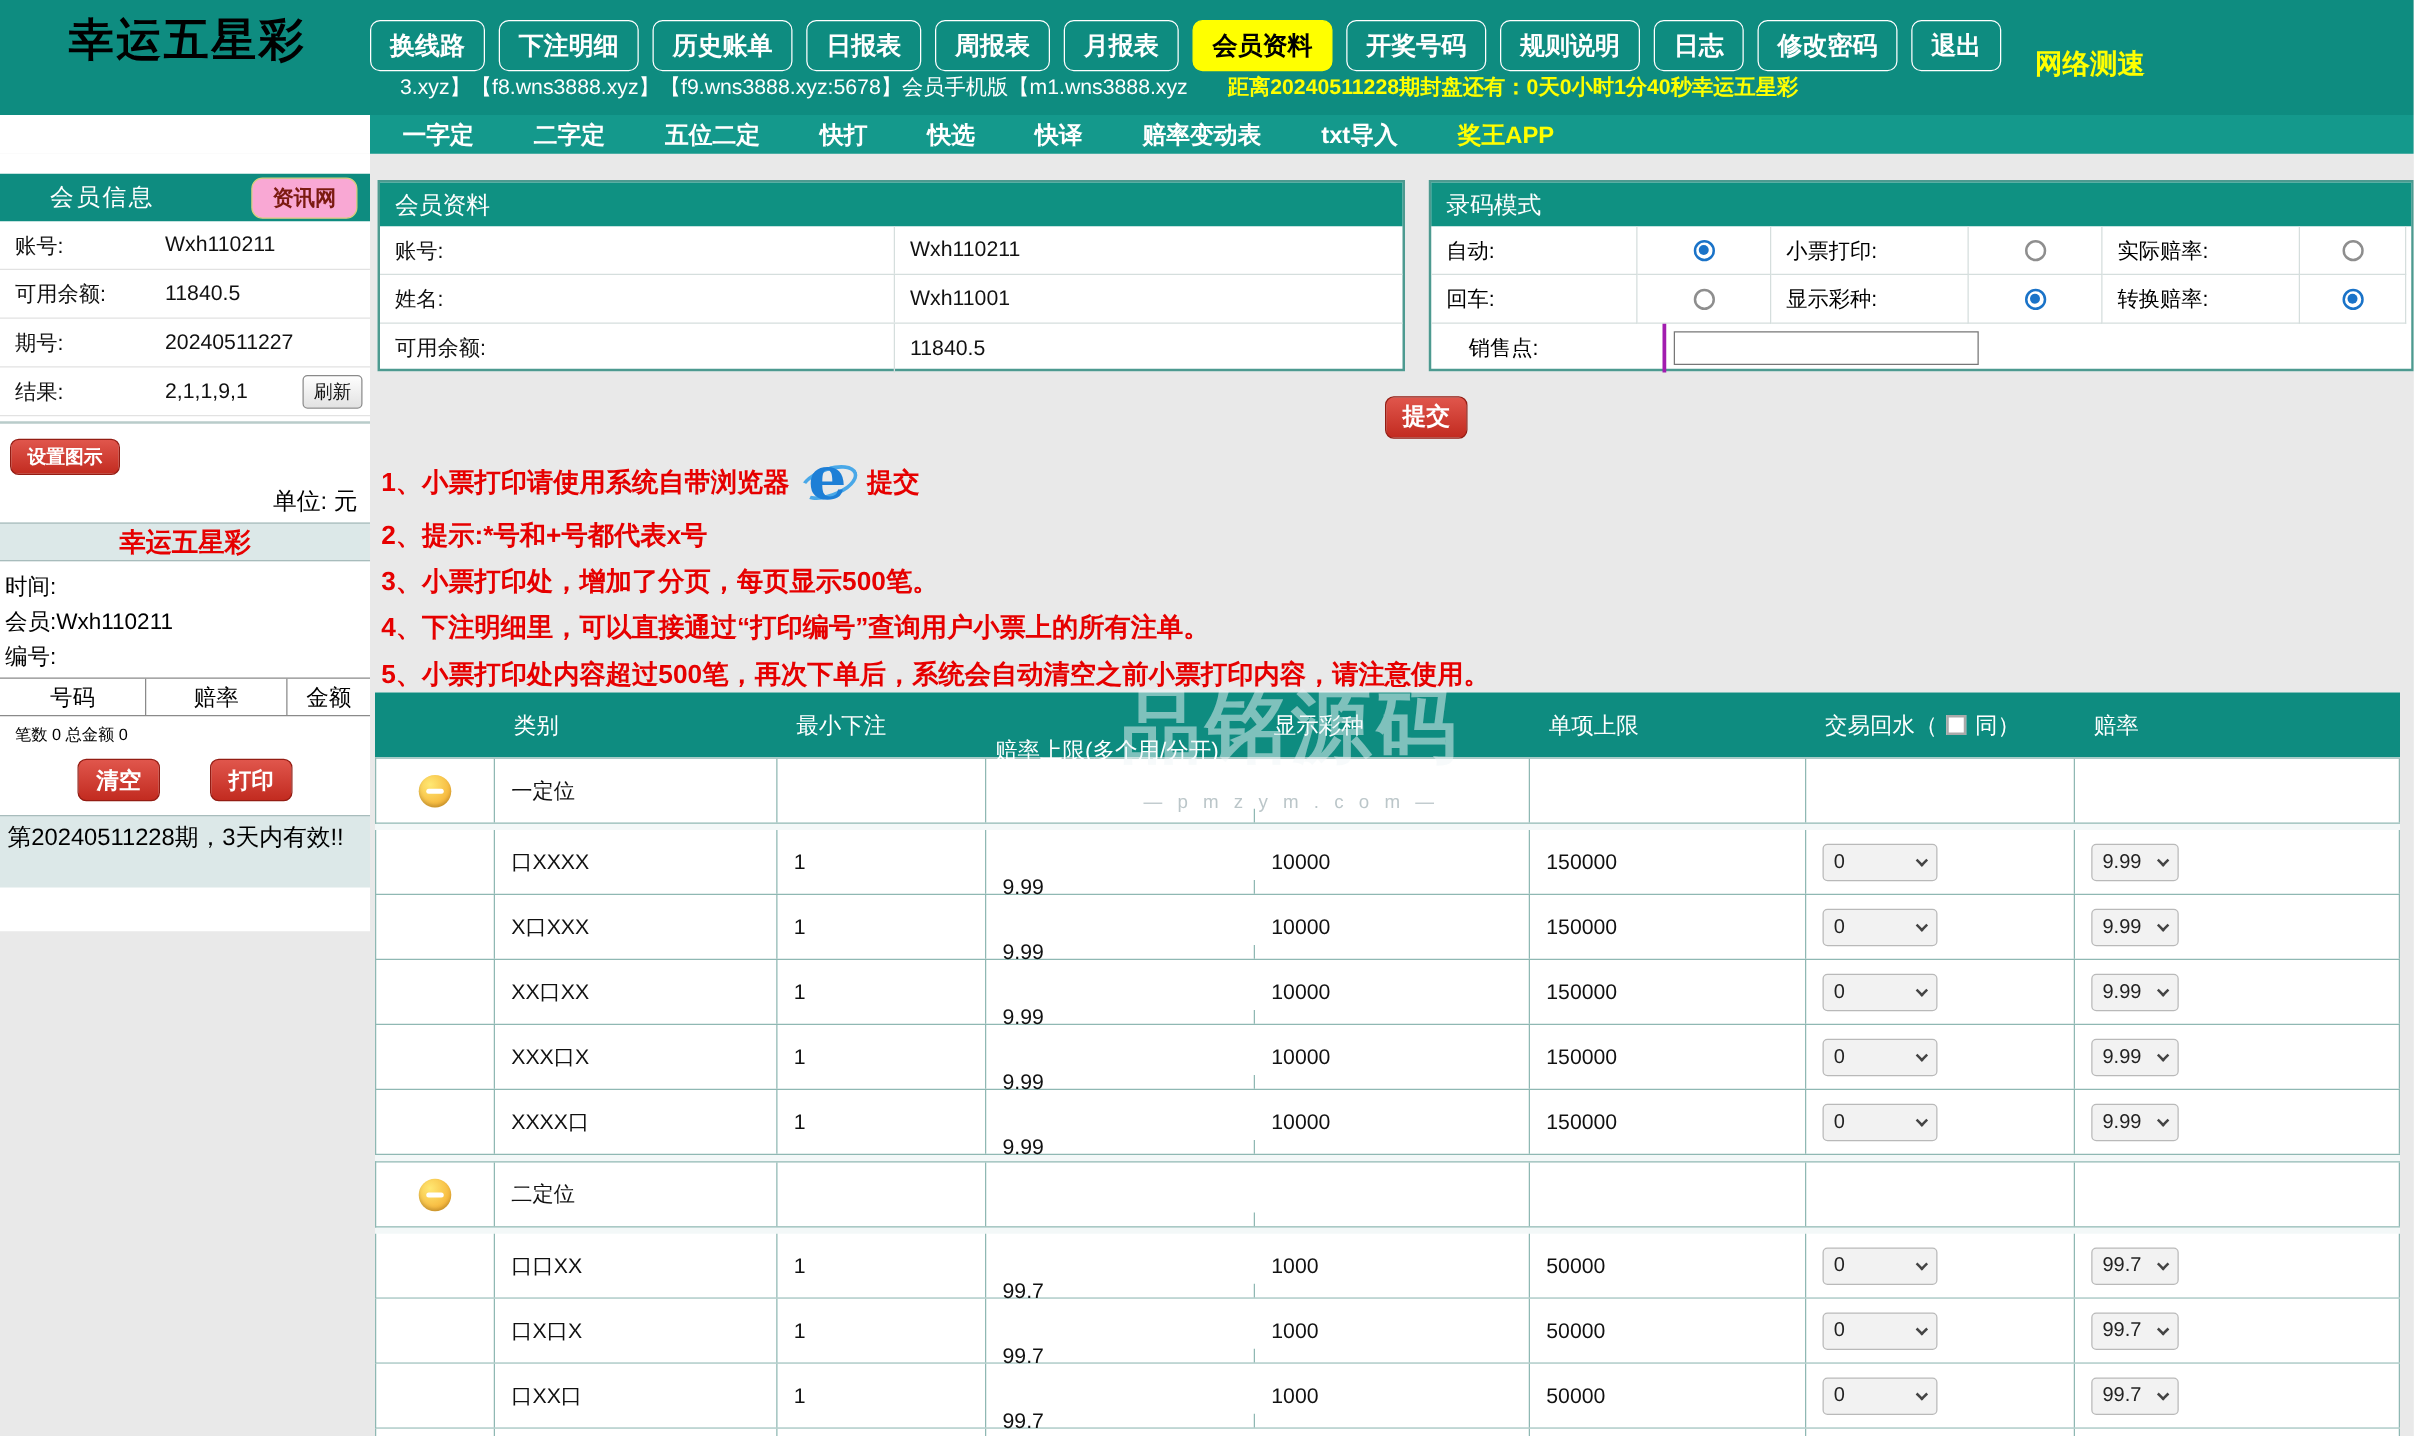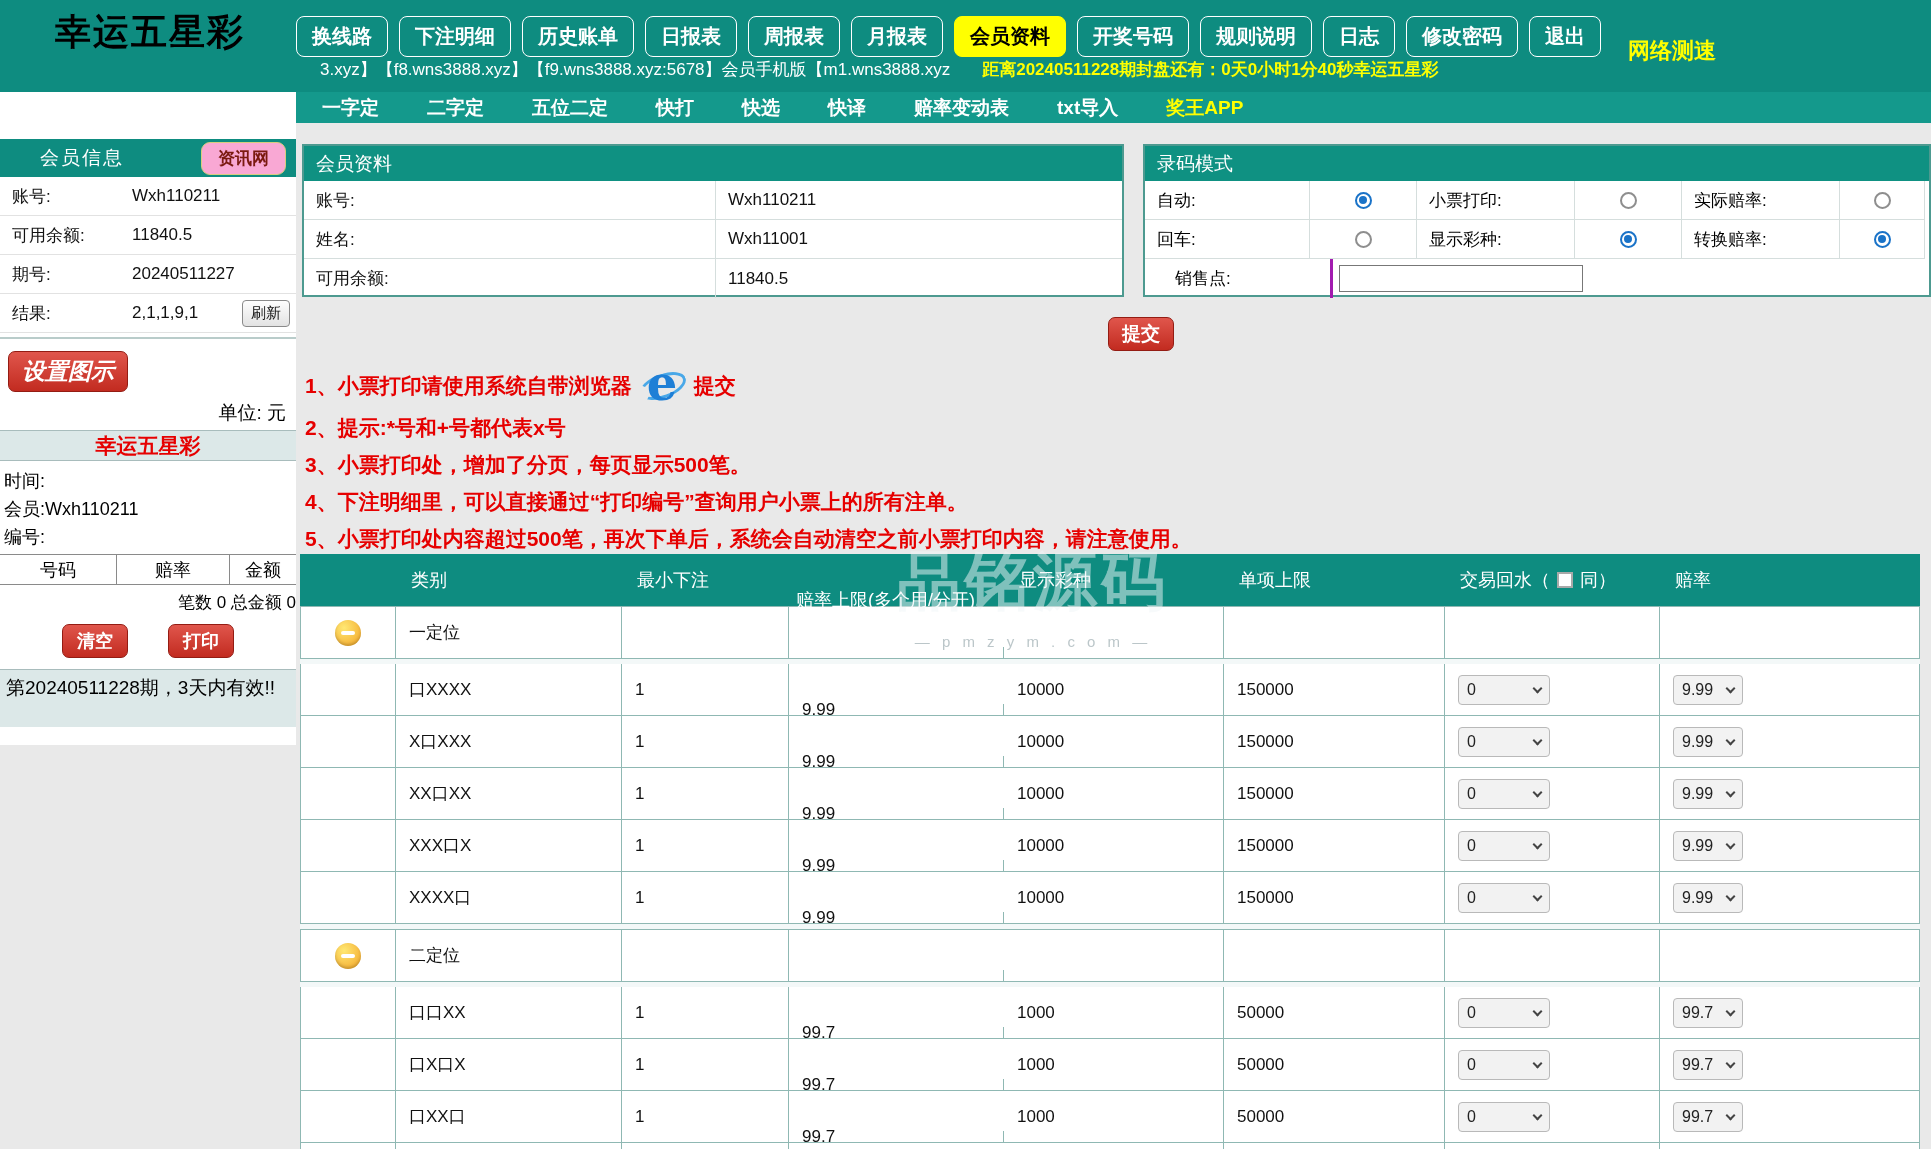--- a/index.html
+++ b/index.html
@@ -27,30 +27,30 @@
   .sidebar { position:absolute; left:0; top:123px; width:296px; height:622px; background:#fff; }
   .sb-bar { margin-top:16px; height:38px; background:#0E8C80; display:flex; align-items:center; padding:0 10px 0 40px; }
   .sb-title { color:#fff; font-size:19px; letter-spacing:2px; }
   .info-btn { margin-left:auto; background:#f9a8d4; border:1px solid #D8CD7E; border-radius:9px; color:#7B1A10; font-weight:700; font-size:17px; padding:4px 16px; cursor:pointer; }
   .sb-row { display:flex; align-items:center; height:39px; border-bottom:1px solid #E2E2E2; padding-left:12px; font-size:17px; color:#111; }
   .sb-row .lab { width:120px; }
   .sb-row .val { flex:1; }
   .gbtn { background:linear-gradient(#FEFEFE,#E2E2E2); border:1px solid #8A8A8A; border-radius:4px; font-size:15px; padding:3px 8px; margin-right:6px; cursor:pointer; }
   .sb-divider { border-top:2px solid #B9CCCA; margin-top:4px; }
   .rbtn { display:inline-block; background:linear-gradient(#E0564C,#C22B20); border:1px solid #941C13; border-radius:7px; color:#fff; font-weight:700; text-align:center; cursor:pointer; }
-  .set-btn { margin:12px 0 0 8px; font-size:23px; padding:4px 13px;font-style:italic; }
+  .set-btn { margin:12px 0 0 8px; font-size:15px; padding:4px 13px; }
   .unit { text-align:right; padding-right:10px; font-size:19px; margin-top:8px; color:#000; }
   .lottery-bar { margin-top:4px; height:31px; background:#DCE8E8; border-top:1px solid #A8BCBC; border-bottom:1px solid #A8BCBC; display:flex; align-items:center; justify-content:center; }
   .lottery-bar span { color:#E60000; font-size:21px; font-weight:800; }
   .sb-lines { padding:6px 4px 0 4px; font-size:18px; line-height:28px; color:#000; }
   .ticket-head { display:flex; height:31px; border-top:1px solid #8A8A8A; border-bottom:1px solid #8A8A8A; margin-top:3px; }
   .ticket-head div { display:flex; align-items:center; justify-content:center; font-size:18px; border-right:1px solid #8A8A8A; }
   .ticket-head div:last-child { border-right:none; }
   .tc0 { width:117px; } .tc1 { width:113px; } .tc2 { flex:1; }
-  .totals { font-size:17px; padding:6px 0 0 12px; color:#000;text-align:right; }
+  .totals { font-size:13px; padding:6px 0 0 12px; color:#000; }
   .sb-btns { display:flex; padding-left:62px; gap:40px; margin-top:10px; }
   .sb-btns .rbtn { font-size:18px; padding:4px 14px; }
   .validity { margin-top:11px; background:#DCE8E8; border-top:1px solid #A8BCBC; min-height:58px; font-size:19px; padding:5px 6px; color:#000; line-height:26px; }
 
   
   .panel { position:absolute; top:144px; background:#fff; border:2px solid #4D9A90; }
   .panel-head { height:35px; background:#0F9182; color:#fff; font-size:19px; display:flex; align-items:center; padding-left:12px; }
   .profile-panel { left:302px; width:822px; height:153px; }
   .p-row { display:flex; height:39px; border-bottom:1px solid #D5DEDD; }
   .p-row:last-child { border-bottom:none; }

